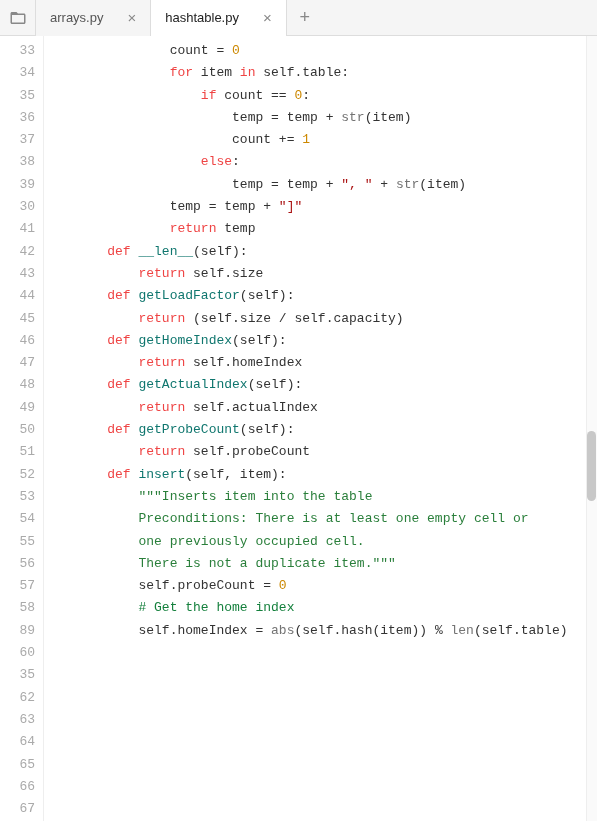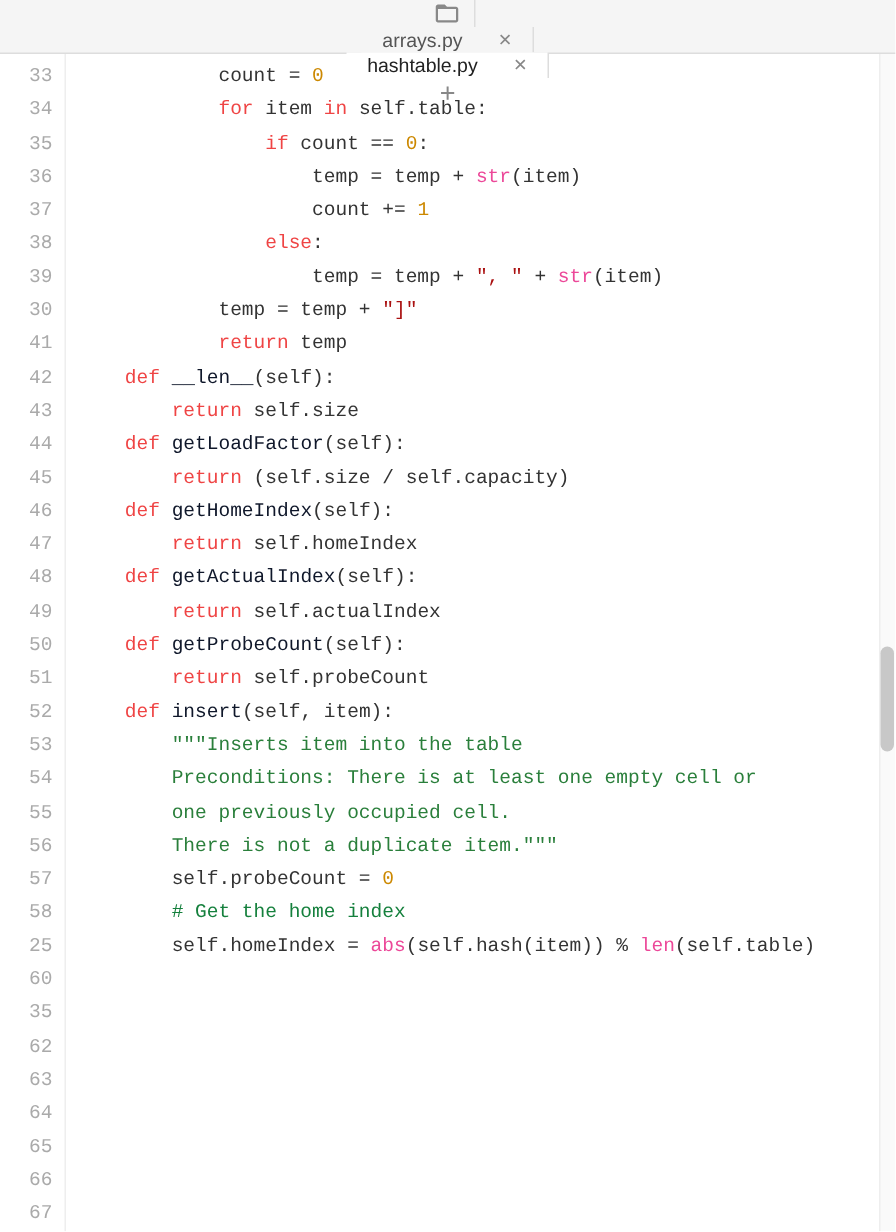--- a/index.html
+++ b/index.html
@@ -14,21 +14,20 @@
   height: 821px;
   overflow: hidden;
   position: relative;
 }
 .top-bar {
   display: flex;
   align-items: center;
   height: 36px;
   background: #f5f5f5;
   border-bottom: 1px solid #ddd;
-  flex-direction: column;
 }
 .folder-icon-btn {
   width: 36px;
   height: 36px;
   display: flex;
   align-items: center;
   justify-content: center;
   border-right: 1px solid #ddd;
 }
 .folder-icon-btn svg {
@@ -66,20 +65,21 @@
   justify-content: center;
   color: #888;
   font-size: 18px;
   cursor: pointer;
 }
 .editor-area {
   display: flex;
   height: calc(821px - 36px);
   overflow: hidden;
   position: relative;
+  gap: 24px;
 }
 .gutter {
   background: #ffffff;
   border-right: 1px solid #eee;
   text-align: right;
   padding: 4px 8px 0 0;
   color: #aaa;
   font-family: "Consolas", "Monaco", "Courier New", monospace;
   font-size: 13px;
   line-height: 22.3px;
@@ -91,25 +91,25 @@
   padding: 4px 0 0 8px;
   font-family: "Consolas", "Monaco", "Courier New", monospace;
   font-size: 13px;
   line-height: 22.3px;
   white-space: pre;
   color: #333;
   overflow: hidden;
 }
 .kw { color: #ef4444; }
 .var { color: #333; }
-.fn { color: #0f172a; }
+.fn { color: #0f766e; }
 .num { color: #c80; }
 .str { color: #a11; }
 .op { color: #333; }
-.builtin { color: #ec4899; }
+.builtin { color: #737373; }
 .punct { color: #333; }
 .cmt { color: #15803d; }
 .doc { color: #2a7f3b; }
 .scrollbar-track {
   position: absolute;
   right: 0;
   top: 0;
   width: 11px;
   height: 100%;
   background: #fafafa;
@@ -168,21 +168,21 @@
       <div>49</div>
       <div>50</div>
       <div>51</div>
       <div>52</div>
       <div>53</div>
       <div>54</div>
       <div>55</div>
       <div>56</div>
       <div>57</div>
       <div>58</div>
-      <div>25</div>
+      <div>89</div>
       <div>60</div>
       <div>35</div>
       <div>62</div>
       <div>63</div>
       <div>64</div>
       <div>65</div>
       <div>66</div>
       <div>67</div>
     </div>
   <div class="code" id="code"><div>            <span class="var">count</span><span class="op"> = </span><span class="num">0</span></div><div></div><div>            <span class="kw">for</span><span class="var"> item </span><span class="kw">in</span><span class="var"> self.table:</span></div><div>                <span class="kw">if</span><span class="var"> count == </span><span class="num">0</span><span class="punct">:</span></div><div>                    <span class="var">temp = temp + </span><span class="builtin">str</span><span class="var">(item)</span></div><div>                    <span class="var">count += </span><span class="num">1</span></div><div>                <span class="kw">else</span><span class="punct">:</span></div><div>                    <span class="var">temp = temp + </span><span class="str">", "</span><span class="var"> + </span><span class="builtin">str</span><span class="var">(item)</span></div><div>            <span class="var">temp = temp + </span><span class="str">"]"</span></div><div></div><div>            <span class="kw">return</span><span class="var"> temp</span></div><div></div><div>    <span class="kw">def</span> <span class="fn">__len__</span><span class="var">(self):</span></div><div>        <span class="kw">return</span><span class="var"> self.size</span></div><div></div><div>    <span class="kw">def</span> <span class="fn">getLoadFactor</span><span class="var">(self):</span></div><div>        <span class="kw">return</span><span class="var"> (self.size / self.capacity)</span></div><div></div><div>    <span class="kw">def</span> <span class="fn">getHomeIndex</span><span class="var">(self):</span></div><div>        <span class="kw">return</span><span class="var"> self.homeIndex</span></div><div></div><div>    <span class="kw">def</span> <span class="fn">getActualIndex</span><span class="var">(self):</span></div><div>        <span class="kw">return</span><span class="var"> self.actualIndex</span></div><div></div><div>    <span class="kw">def</span> <span class="fn">getProbeCount</span><span class="var">(self):</span></div><div>        <span class="kw">return</span><span class="var"> self.probeCount</span></div><div></div><div>    <span class="kw">def</span> <span class="fn">insert</span><span class="var">(self, item):</span></div><div>        <span class="doc">"""Inserts item into the table</span></div><div>        <span class="doc">Preconditions: There is at least one empty cell or</span></div><div>        <span class="doc">one previously occupied cell.</span></div><div>        <span class="doc">There is not a duplicate item."""</span></div><div>        <span class="var">self.probeCount = </span><span class="num">0</span></div><div>        <span class="cmt"># Get the home index</span></div><div>        <span class="var">self.homeIndex = </span><span class="builtin">abs</span><span class="var">(self.hash(item)) % </span><span class="builtin">len</span><span class="var">(self.table)</span></div></div>

